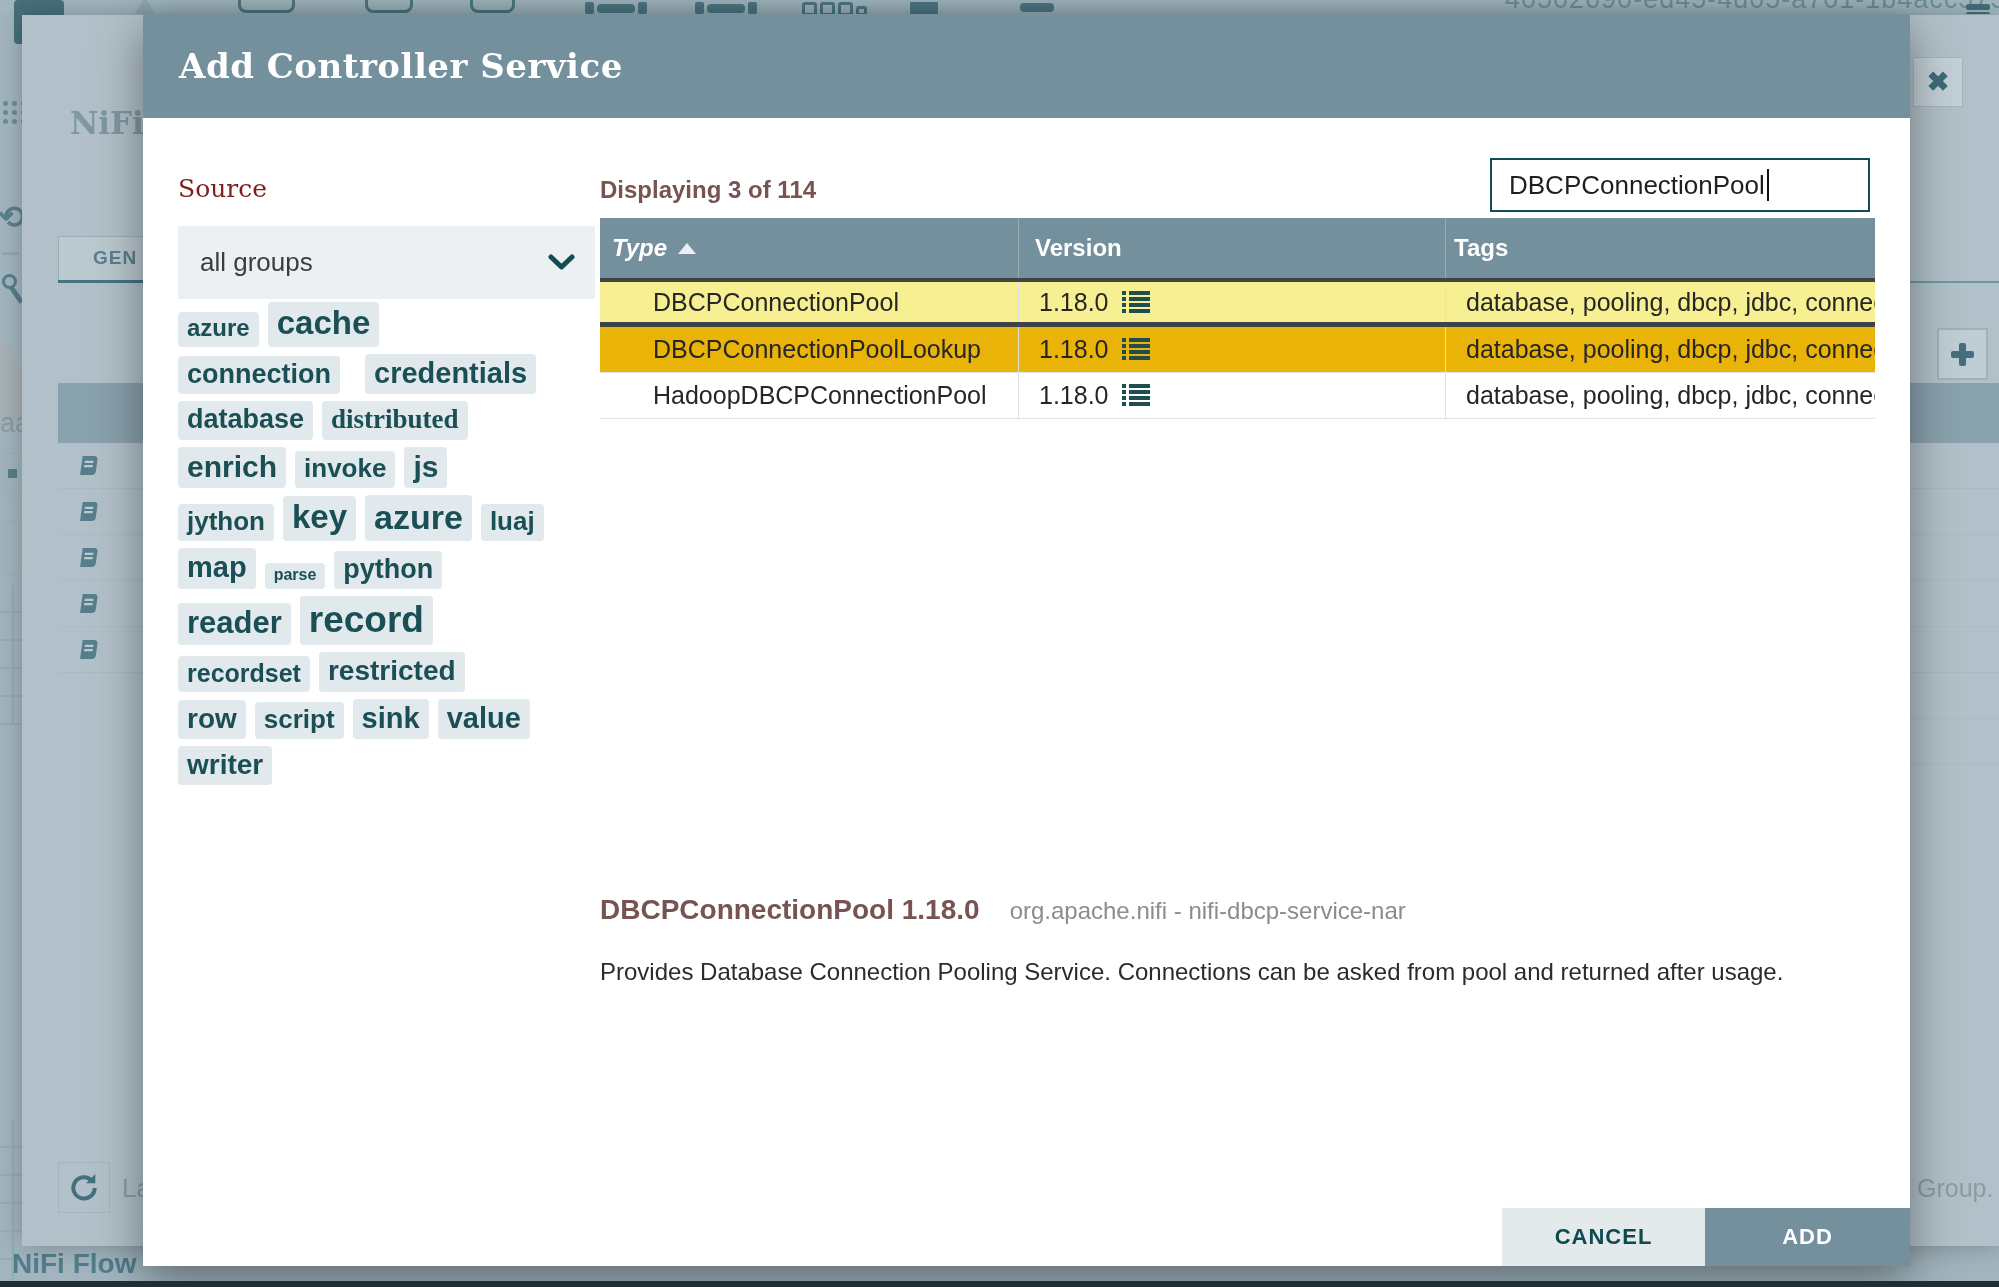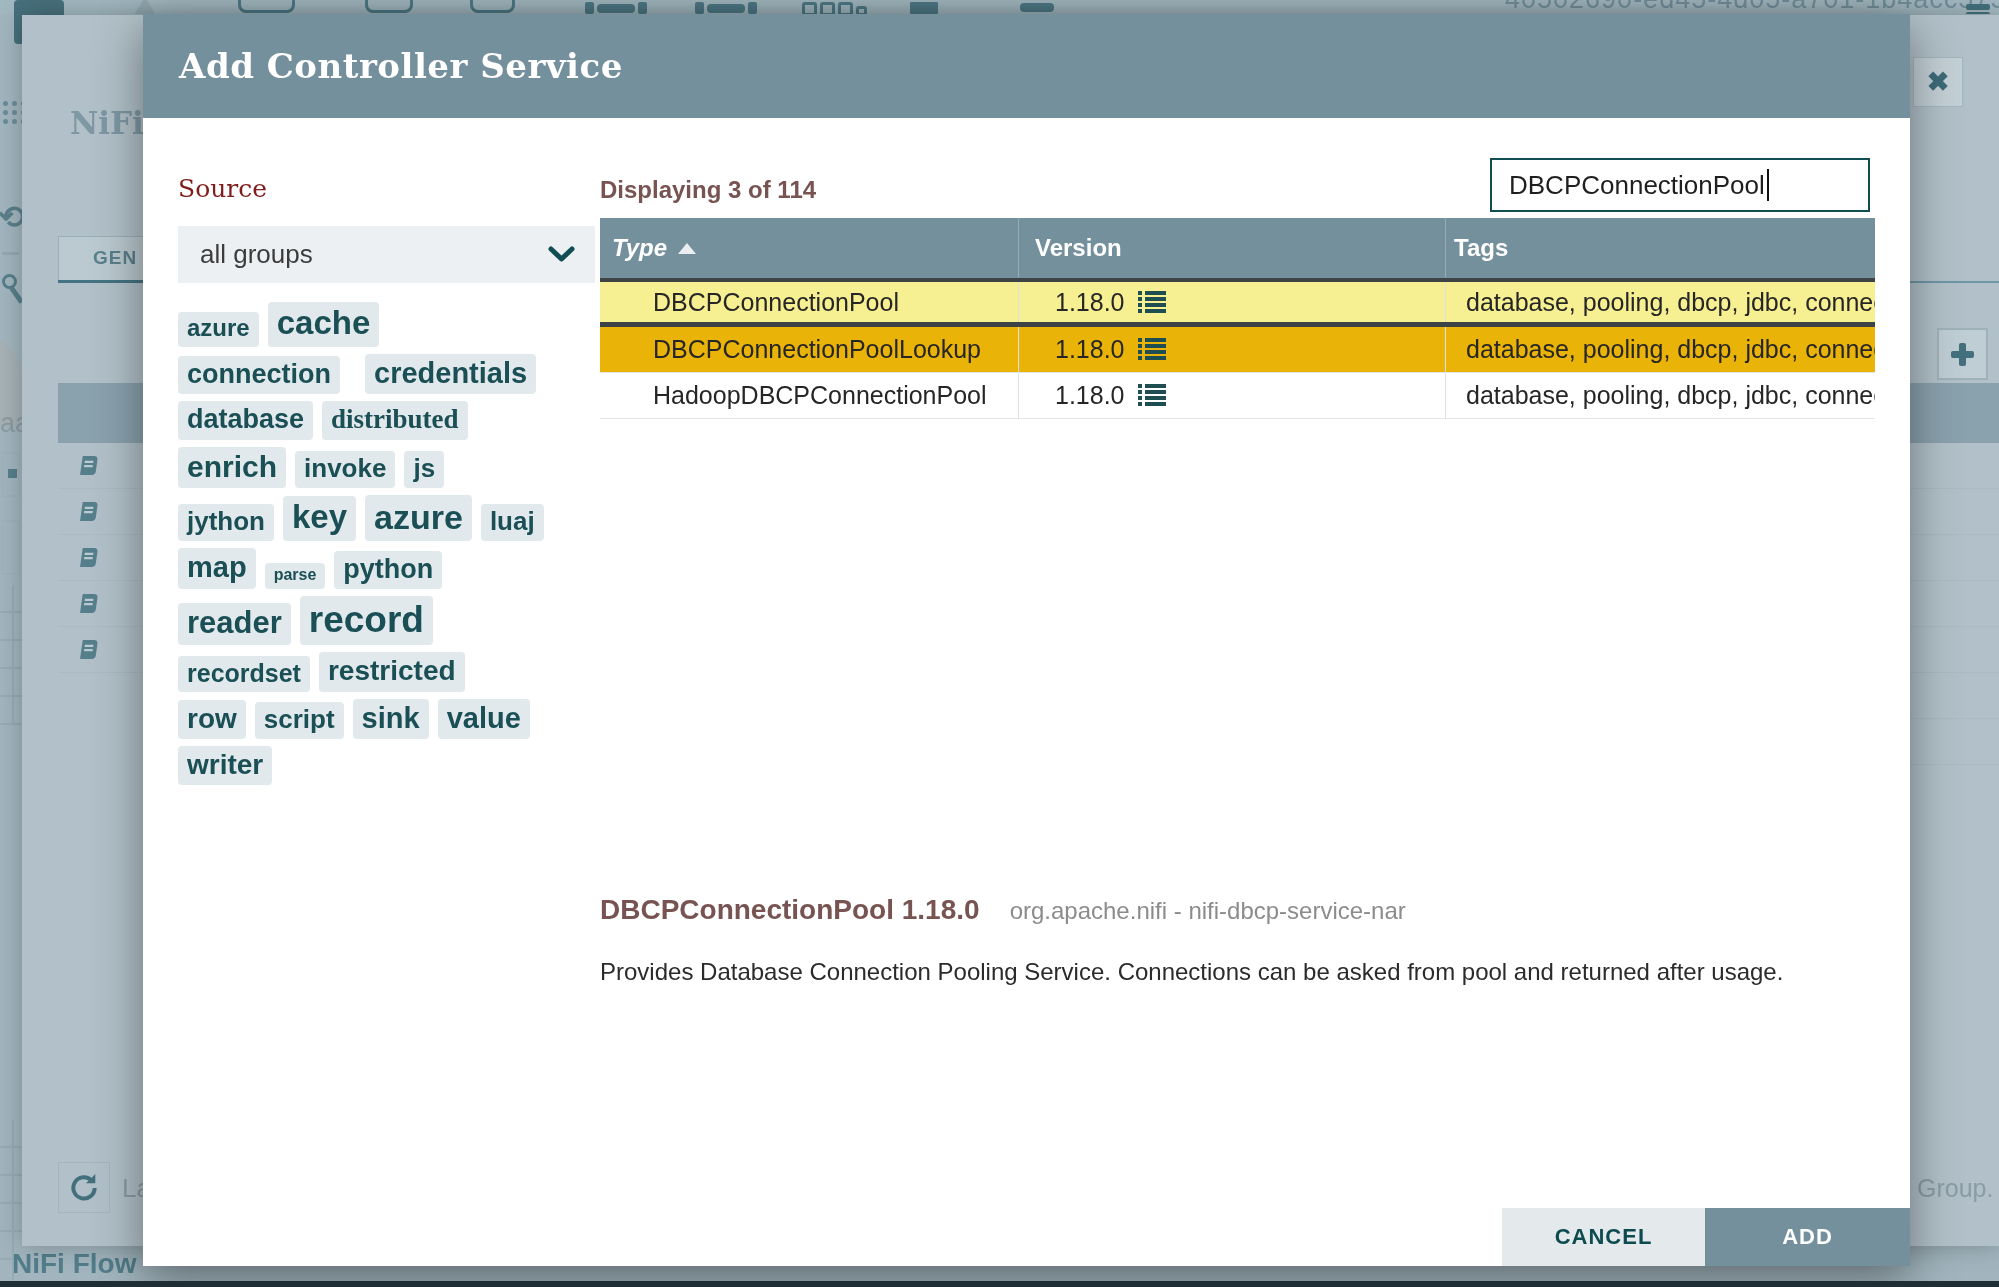--- a/index.html
+++ b/index.html
@@ -73,21 +73,21 @@
   .breadcrumb{position:absolute;left:12px;top:1248px;font-size:28px;font-weight:bold;color:#527E8B;z-index:3}
   .bottom-band{position:absolute;left:0;top:1281px;width:1999px;height:6px;background:#1F2E35;z-index:20}
 
   
   .modal{position:absolute;left:143px;top:14px;width:1767px;height:1252px;background:#fff;z-index:10;box-shadow:0 14px 46px rgba(0,0,0,.42)}
   .modal-header{height:104px;background:var(--accent);display:flex;align-items:center;padding-left:36px}
   .modal-header h1{margin:0;font:bold 34px "DejaVu Serif",serif;color:#fff;letter-spacing:.5px}
   .modal-body{position:absolute;left:0;top:104px;width:1767px;height:1148px}
 
   .source-label{position:absolute;left:35px;top:56px;font:25px "DejaVu Serif",serif;color:#7f1d1d}
-  .combo{position:absolute;left:35px;top:108px;width:417px;height:57px;background:#ECF0F2;display:flex;align-items:center;
+  .combo{position:absolute;left:35px;top:108px;width:417px;height:73px;background:#ECF0F2;display:flex;align-items:center;
          padding:0 20px 0 22px;font-size:26px;color:#3C3C3C;cursor:pointer}
   .combo .chev{margin-left:auto;display:flex}
 
   .tag-cloud{position:absolute;left:35px;top:184px;width:420px}
   .tag-row{display:flex;gap:9px;margin-bottom:7px;align-items:flex-end}
   .tag{background:var(--pill-bg);color:var(--pill-fg);font-weight:bold;padding:3px 9px 5px;border-radius:4px;line-height:1.12;white-space:nowrap;cursor:pointer}
 
   .displaying{position:absolute;left:457px;top:58px;font-size:24px;font-weight:bold;color:var(--brown)}
 
   .search-box{position:absolute;left:1347px;top:40px;width:380px;height:54px;border:2px solid var(--teal);background:#fff;
@@ -99,21 +99,21 @@
   .th{height:100%;display:flex;align-items:center}
   .th.c-type{width:418px;padding-left:12px;font-style:italic;gap:11px}
   .th.c-ver{width:427px;padding-left:16px;border-left:1px solid rgba(255,255,255,.25)}
   .th.c-tags{width:430px;padding-left:8px;border-left:1px solid rgba(255,255,255,.25)}
   .sort-caret{width:0;height:0;border-left:9px solid transparent;border-right:9px solid transparent;border-bottom:11px solid rgba(255,255,255,.85)}
   .tr{display:flex;align-items:stretch;font-size:25px;color:#262626;background:#fff;height:46px;border-bottom:1px solid #E3E5E6;cursor:pointer}
   .tr.alt{background:#eab308}
   .tr.selected{background:var(--selection-yellow);border-top:4px solid #3E4346;border-bottom:5px solid #3E4346;height:49px}
   .td{display:flex;align-items:center}
   .td.c-type{width:418px;padding-left:53px}
-  .td.c-ver{width:427px;padding-left:36px;border-left:1px solid #DDE1E3;gap:13px}
+  .td.c-ver{width:427px;padding-left:20px;border-left:1px solid #DDE1E3;gap:13px}
   .td.c-tags{width:430px;padding-left:20px;border-left:1px solid #DDE1E3;overflow:hidden;white-space:nowrap}
 
   .details-row{position:absolute;left:457px;top:776px;display:flex;align-items:baseline;gap:30px;white-space:nowrap}
   .d-title{font-size:28px;font-weight:bold;color:var(--brown)}
   .d-bundle{font-size:24px;color:#8C8C8C}
   .d-desc{position:absolute;left:457px;top:840px;font-size:24px;color:#2B2B2B;white-space:nowrap}
 
   .btn{position:absolute;top:1090px;height:58px;display:flex;align-items:center;justify-content:center;
        font-size:22px;font-weight:bold;letter-spacing:1px;cursor:pointer}
   .btn.cancel{left:1359px;width:203px;background:#E4E9EB;color:#0D4B50}
@@ -287,21 +287,21 @@
             <span class="tag" style="font-size: 27px;">connection</span>
             <span class="tag" style="font-size: 29px; margin-left: 16px;">credentials</span>
           </div>
           <div class="tag-row">
             <span class="tag" style="font-size: 27px;">database</span>
             <span class="tag" style="font-size: 27px; font-family: Liberation Serif, serif;">distributed</span>
           </div>
           <div class="tag-row">
             <span class="tag" style="font-size: 30px;">enrich</span>
             <span class="tag" style="font-size: 26px;">invoke</span>
-            <span class="tag" style="font-size: 26px;">js</span>
+            <span class="tag" style="font-size: 30px;">js</span>
           </div>
           <div class="tag-row">
             <span class="tag" style="font-size: 26px;">jython</span>
             <span class="tag" style="font-size: 33px;">key</span>
             <span class="tag" style="font-size: 34px;">azure</span>
             <span class="tag" style="font-size: 26px;">luaj</span>
           </div>
           <div class="tag-row">
             <span class="tag" style="font-size: 29px;">map</span>
             <span class="tag" style="font-size: 16px;">parse</span>

